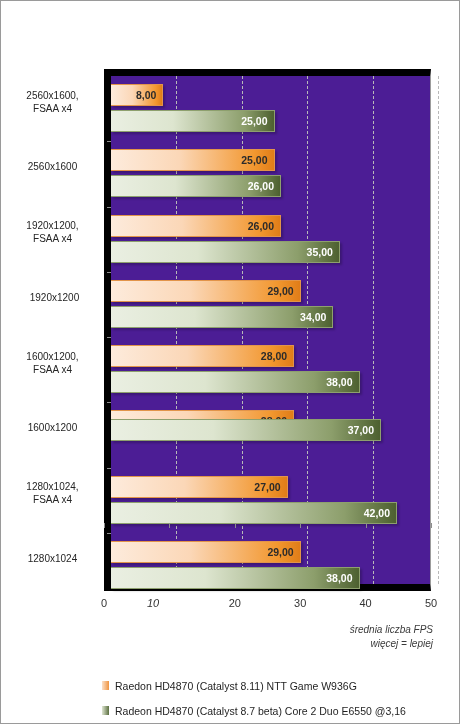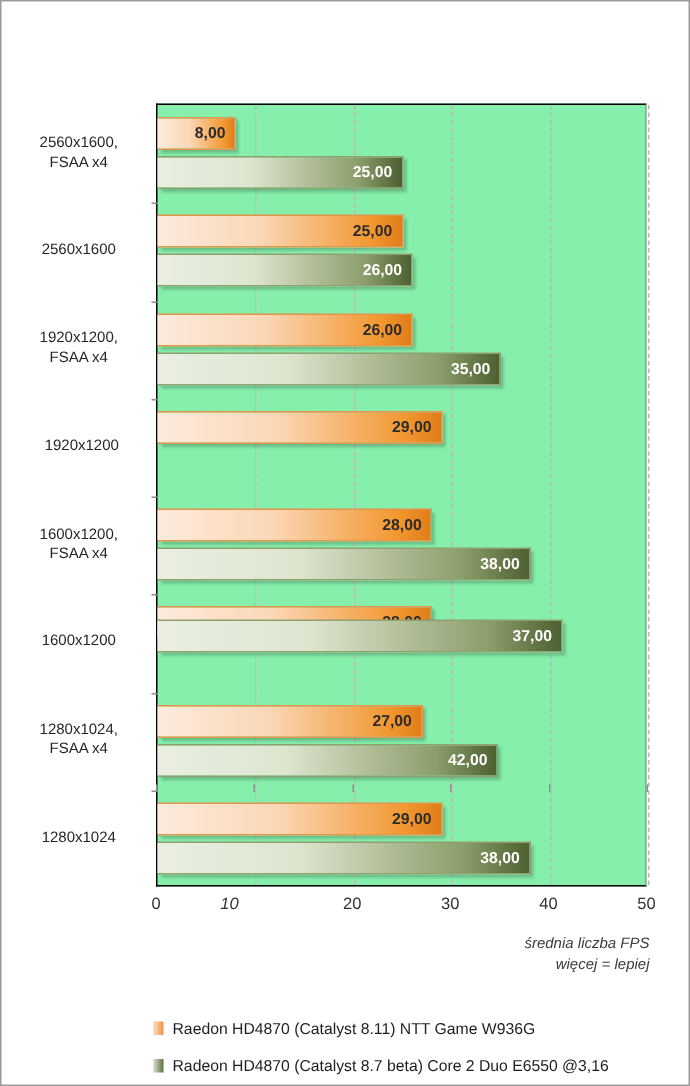--- a/index.html
+++ b/index.html
@@ -26,23 +26,23 @@
     font-weight: bold;
     color: #1a1a1a;
     line-height: 26px;
     letter-spacing: .2px;
   }
   
   #plot {
     position: absolute;
     left: 103px; top: 68px;
     width: 327px; height: 522px;
-    border: 1px solid #000000;
+    border: 7px solid #000000;
     border-right: 1px solid #9c9c9c;
-    background: #86efac;
+    background: #4c1d95;
   }
   .gridline {
     position: absolute; top: 0; bottom: 0;
     width: 0; border-left: 1px dashed #b9b9b9;
   }
   
   .cat-band {
     position: absolute; left: 0; width: 100%;
     height: 65.25px;
   }
@@ -166,20 +166,23 @@
         <span class="bar-value">26,00</span>
       </div>
       <div class="bar s1" style="left: 0px; width: 228.9px; top: 164.5px;">
         <span class="bar-value">35,00</span>
       </div>
       <div class="cat-band" style="top: 195.75px; height: 65.25px;"></div>
       <div class="ytick" style="top: 195.75px;"></div>
       <div class="bar s0" style="left: 0px; width: 189.66px; top: 203.75px;">
         <span class="bar-value">29,00</span>
       </div>
+      <div class="bar s1" style="left: 0px; width: 222.36px; top: 229.75px;">
+        <span class="bar-value">34,00</span>
+      </div>
       <div class="cat-band" style="top: 261px; height: 65.25px;"></div>
       <div class="ytick" style="top: 261px;"></div>
       <div class="bar s0" style="left: 0px; width: 183.12px; top: 269px;">
         <span class="bar-value">28,00</span>
       </div>
       <div class="bar s1" style="left: 0px; width: 248.52px; top: 295px;">
         <span class="bar-value">38,00</span>
       </div>
       <div class="cat-band" style="top: 326.25px; height: 65.25px;"></div>
       <div class="ytick" style="top: 326.25px;"></div>
@@ -187,21 +190,21 @@
         <span class="bar-value">28,00</span>
       </div>
       <div class="bar s1" style="left: 0px; width: 270px; top: 343px;">
         <span class="bar-value">37,00</span>
       </div>
       <div class="cat-band" style="top: 391.5px; height: 65.25px;"></div>
       <div class="ytick" style="top: 391.5px;"></div>
       <div class="bar s0" style="left: 0px; width: 176.58px; top: 399.5px;">
         <span class="bar-value">27,00</span>
       </div>
-      <div class="bar s1" style="left: 0px; width: 227px; top: 425.5px;">
+      <div class="bar s1" style="left: 0px; width: 286px; top: 425.5px;">
         <span class="bar-value">42,00</span>
       </div>
       <div class="cat-band" style="top: 456.75px; height: 65.25px;"></div>
       <div class="ytick" style="top: 456.75px;"></div>
       <div class="bar s0" style="left: 0px; width: 189.66px; top: 464.75px;">
         <span class="bar-value">29,00</span>
       </div>
       <div class="bar s1" style="left: 0px; width: 248.52px; top: 490.75px;">
         <span class="bar-value">38,00</span>
       </div>

